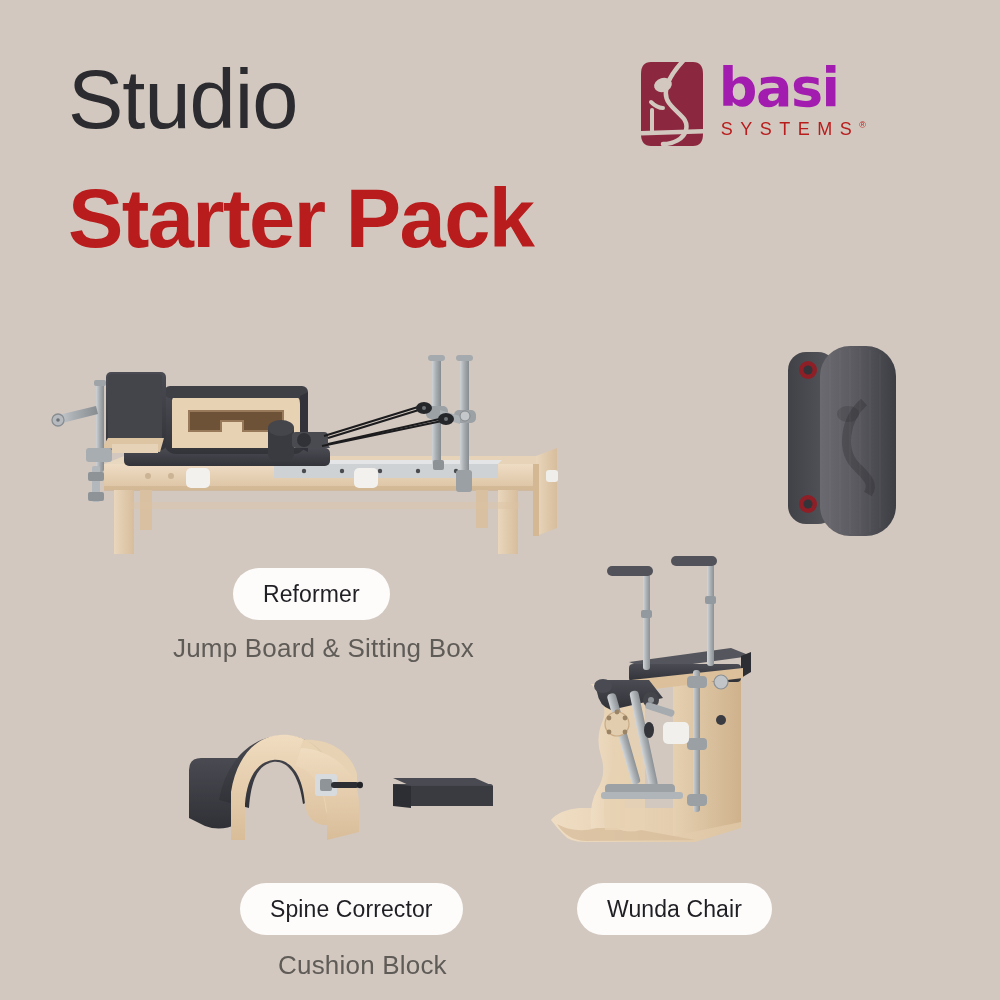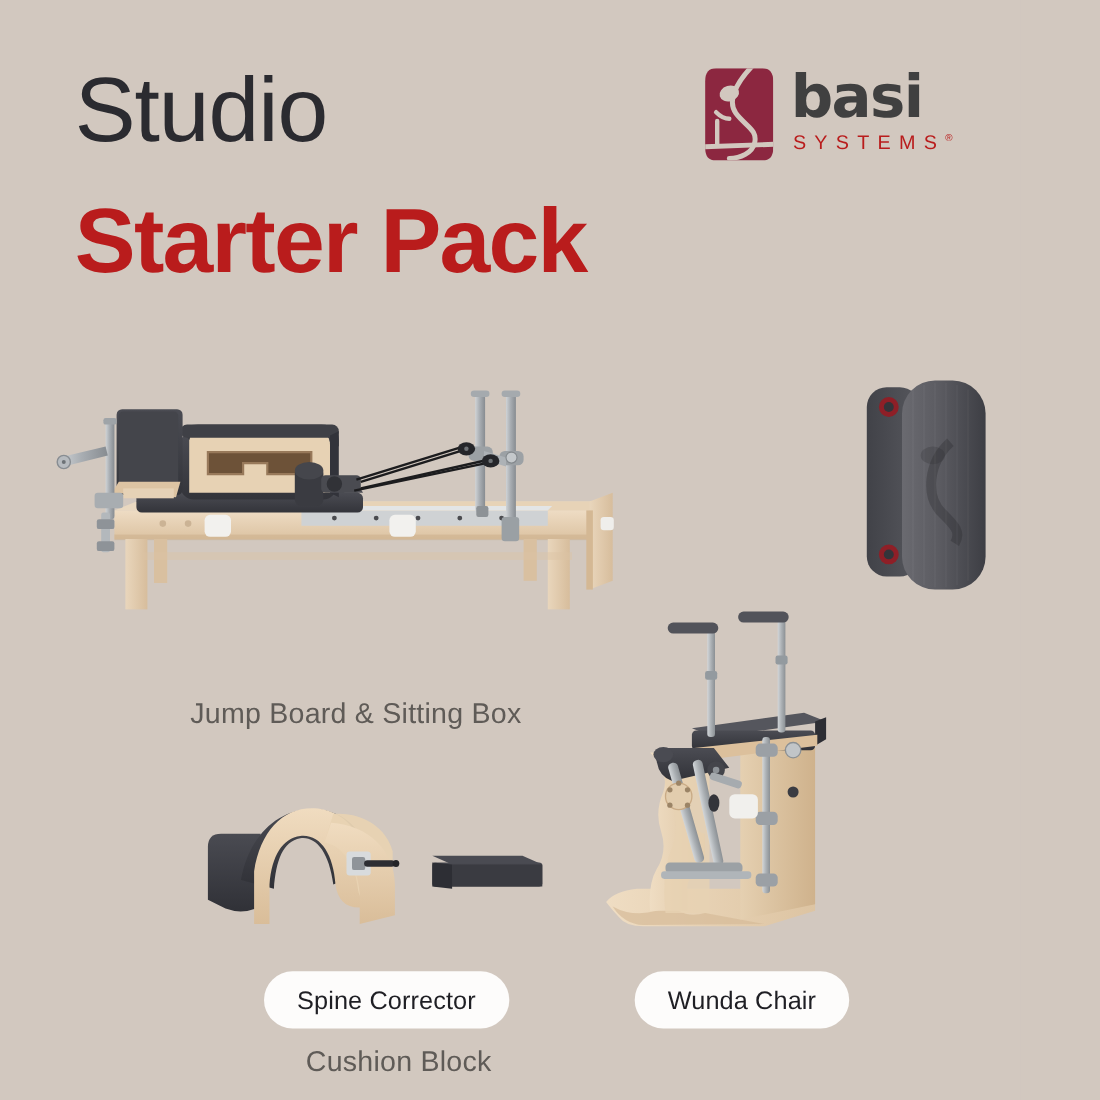--- a/index.html
+++ b/index.html
@@ -56,21 +56,21 @@
     display: flex;
     align-items: flex-start;
     gap: 14px;
   }
   .logo-mark { width: 66px; height: 92px; display:block; }
   .logo-words { padding-top: 4px; }
   .logo-wordmark {
     font-size: 54px;
     font-weight: 700;
     letter-spacing: -1.5px;
-    color: #404040;
+    color: #a21caf;
     line-height: 0.95;
     font-family: "DejaVu Sans", sans-serif;
   }
   .logo-sub {
     font-size: 18px;
     letter-spacing: 7.5px;
     color: #b91c1c;
     margin-top: 6px;
     margin-left: 2px;
     position: relative;
@@ -461,19 +461,20 @@
         <circle cx="64" cy="180" r="2.4" fill="#9b8466"></circle>
           <circle cx="80" cy="180" r="2.4" fill="#9b8466"></circle>
         <circle cx="72" cy="160" r="2.4" fill="#9b8466"></circle>
       </g>
 
       <rect x="118" y="170" width="26" height="22" rx="5" fill="#f1f0ed"></rect>
       <ellipse cx="104" cy="178" rx="5" ry="8" fill="#33343a"></ellipse>
     </svg>
   </div>
 
+  <div class="pill" id="pill-reformer">Reformer</div>
   <div class="pill" id="pill-spine">Spine Corrector</div>
   <div class="pill" id="pill-wunda">Wunda Chair</div>
 
   <div class="caption" id="cap-reformer">Jump Board &amp; Sitting Box</div>
   <div class="caption" id="cap-spine">Cushion Block</div>
 
 </div>
 
 </body></html>

